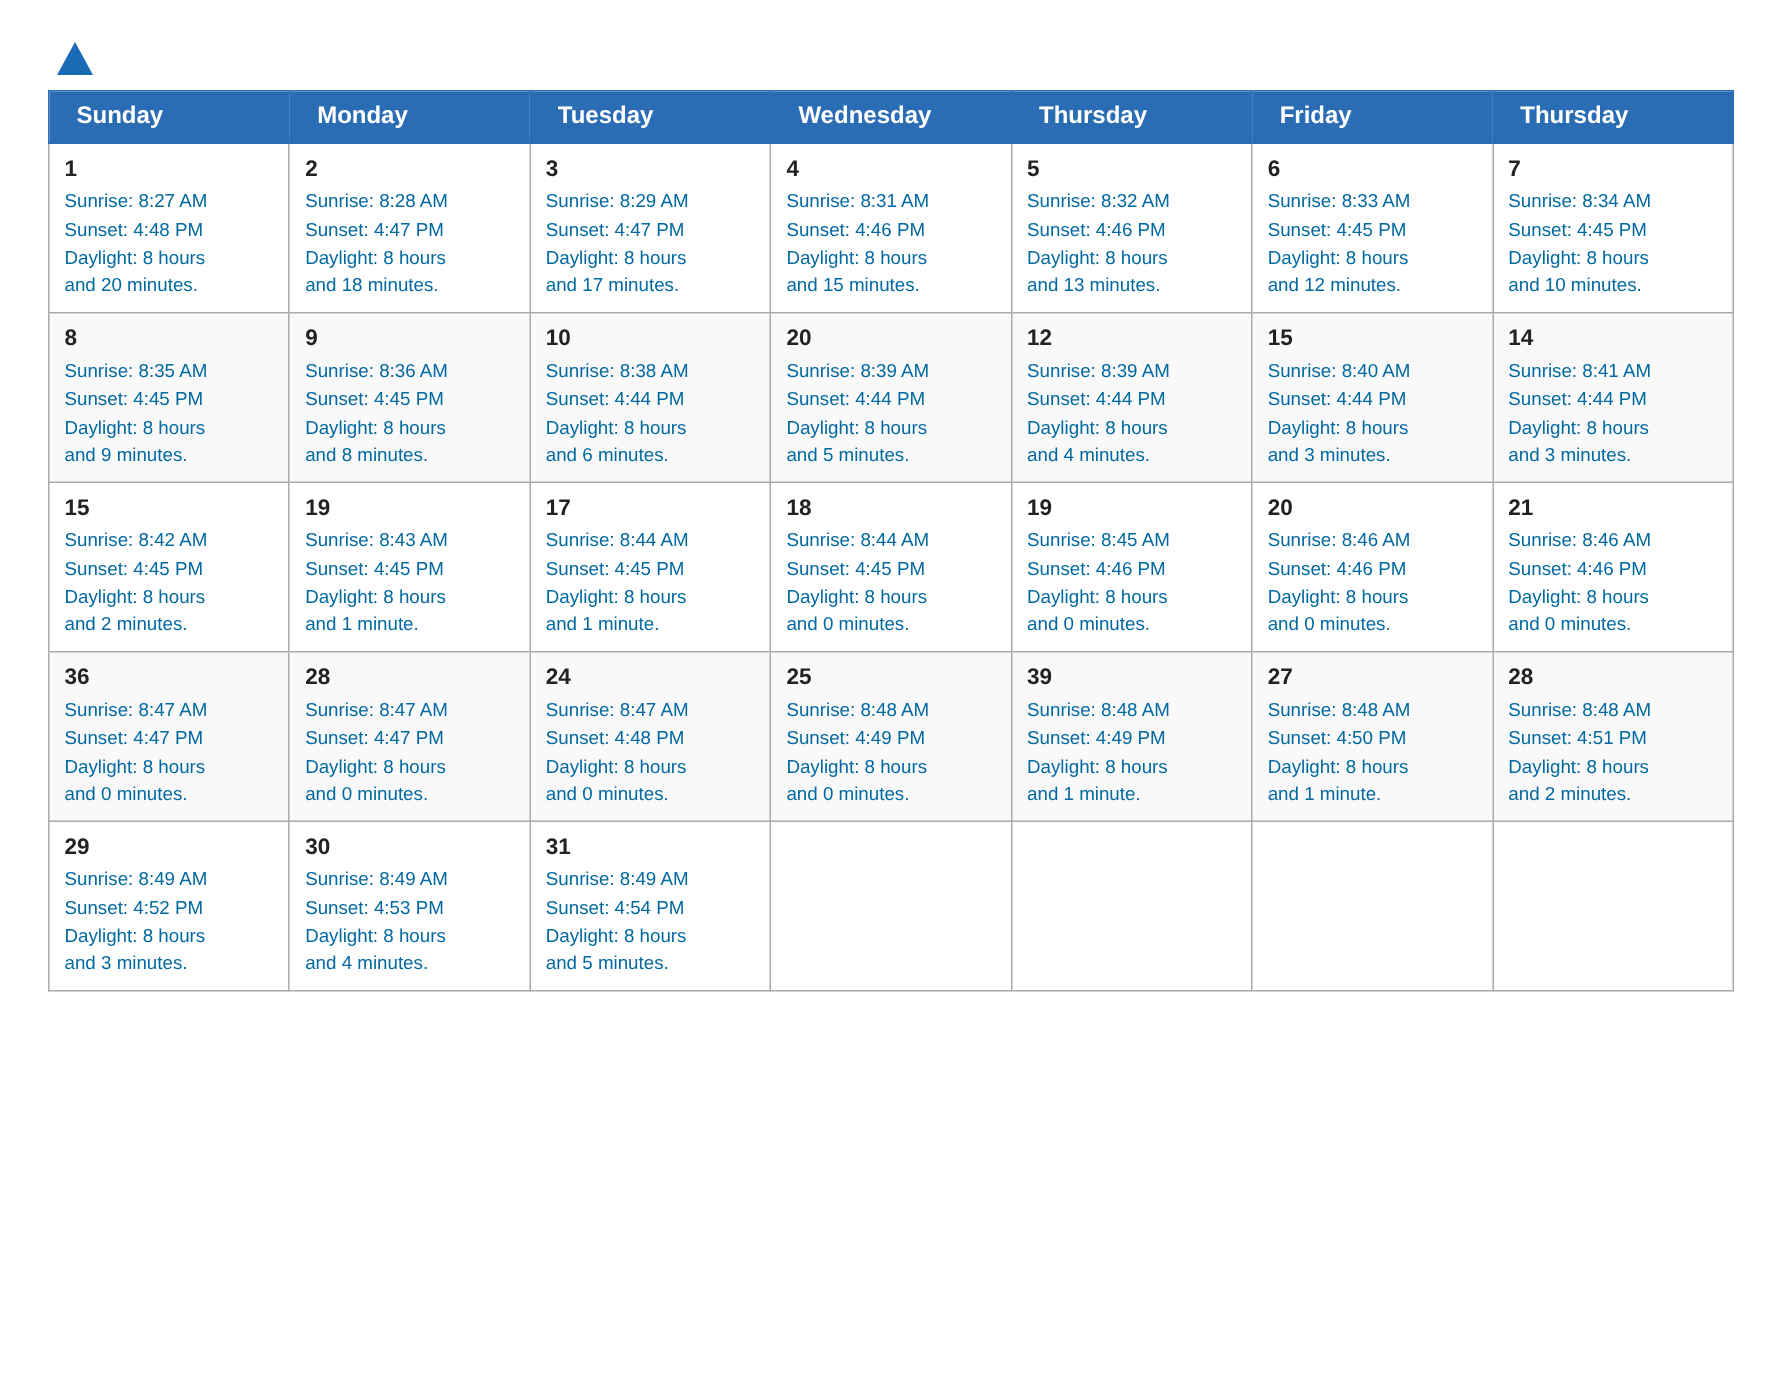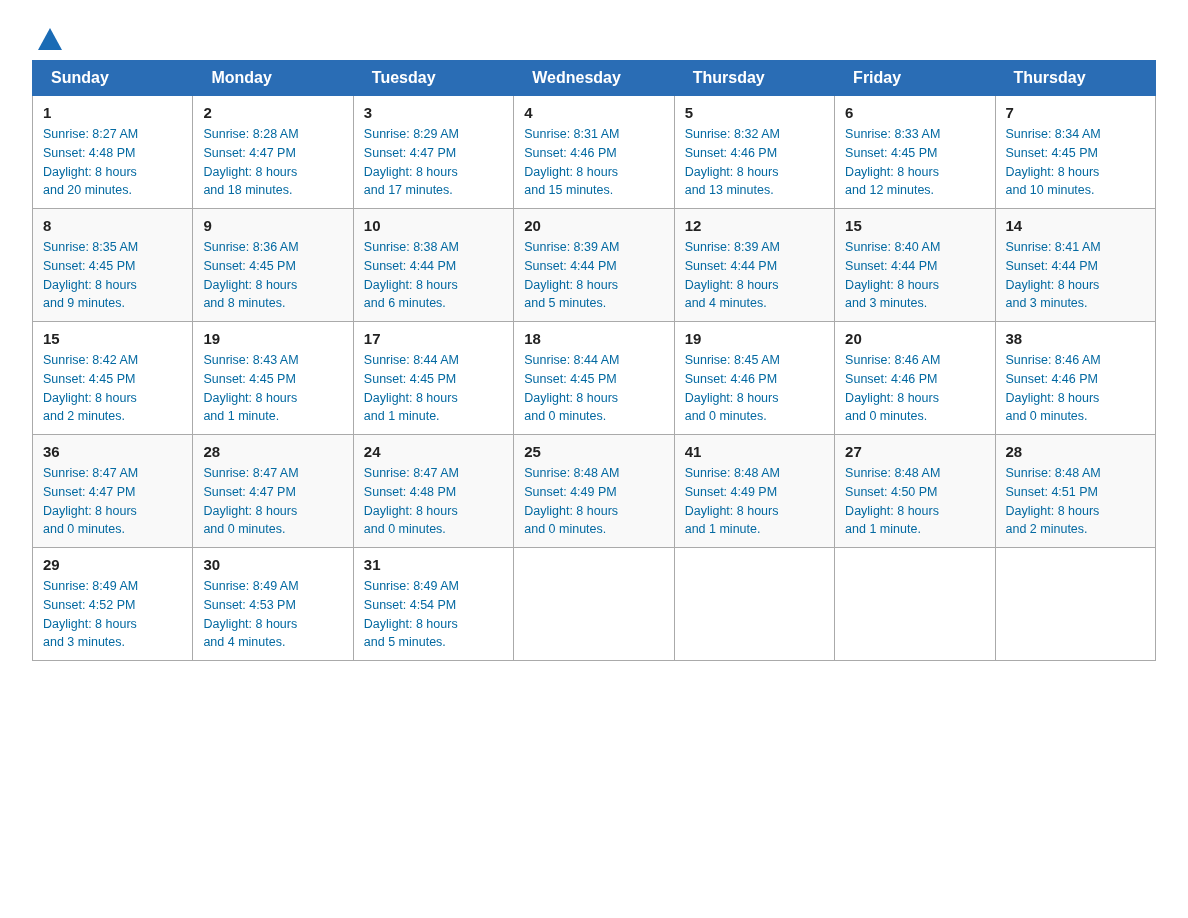--- a/index.html
+++ b/index.html
@@ -205,21 +205,21 @@
         </td>
         <td>
           <span class="day-number">19</span>
           <div class="day-info">Sunrise: 8:45 AM<br>Sunset: 4:46 PM<br>Daylight: 8 hours<br>and 0 minutes.</div>
         </td>
         <td>
           <span class="day-number">20</span>
           <div class="day-info">Sunrise: 8:46 AM<br>Sunset: 4:46 PM<br>Daylight: 8 hours<br>and 0 minutes.</div>
         </td>
         <td>
-          <span class="day-number">38</span>
+          <span class="day-number">21</span>
           <div class="day-info">Sunrise: 8:46 AM<br>Sunset: 4:46 PM<br>Daylight: 8 hours<br>and 0 minutes.</div>
         </td>
       </tr>
       <tr>
         <td>
           <span class="day-number">36</span>
           <div class="day-info">Sunrise: 8:47 AM<br>Sunset: 4:47 PM<br>Daylight: 8 hours<br>and 0 minutes.</div>
         </td>
         <td>
           <span class="day-number">28</span>
@@ -227,21 +227,21 @@
         </td>
         <td>
           <span class="day-number">24</span>
           <div class="day-info">Sunrise: 8:47 AM<br>Sunset: 4:48 PM<br>Daylight: 8 hours<br>and 0 minutes.</div>
         </td>
         <td>
           <span class="day-number">25</span>
           <div class="day-info">Sunrise: 8:48 AM<br>Sunset: 4:49 PM<br>Daylight: 8 hours<br>and 0 minutes.</div>
         </td>
         <td>
-          <span class="day-number">41</span>
+          <span class="day-number">39</span>
           <div class="day-info">Sunrise: 8:48 AM<br>Sunset: 4:49 PM<br>Daylight: 8 hours<br>and 1 minute.</div>
         </td>
         <td>
           <span class="day-number">27</span>
           <div class="day-info">Sunrise: 8:48 AM<br>Sunset: 4:50 PM<br>Daylight: 8 hours<br>and 1 minute.</div>
         </td>
         <td>
           <span class="day-number">28</span>
           <div class="day-info">Sunrise: 8:48 AM<br>Sunset: 4:51 PM<br>Daylight: 8 hours<br>and 2 minutes.</div>
         </td>

